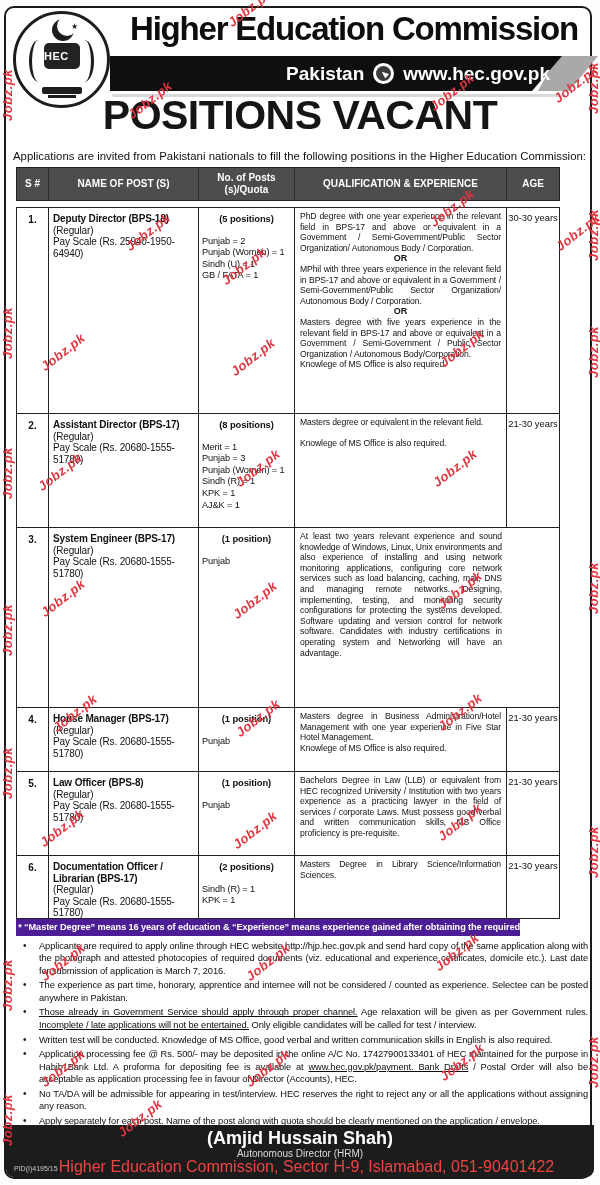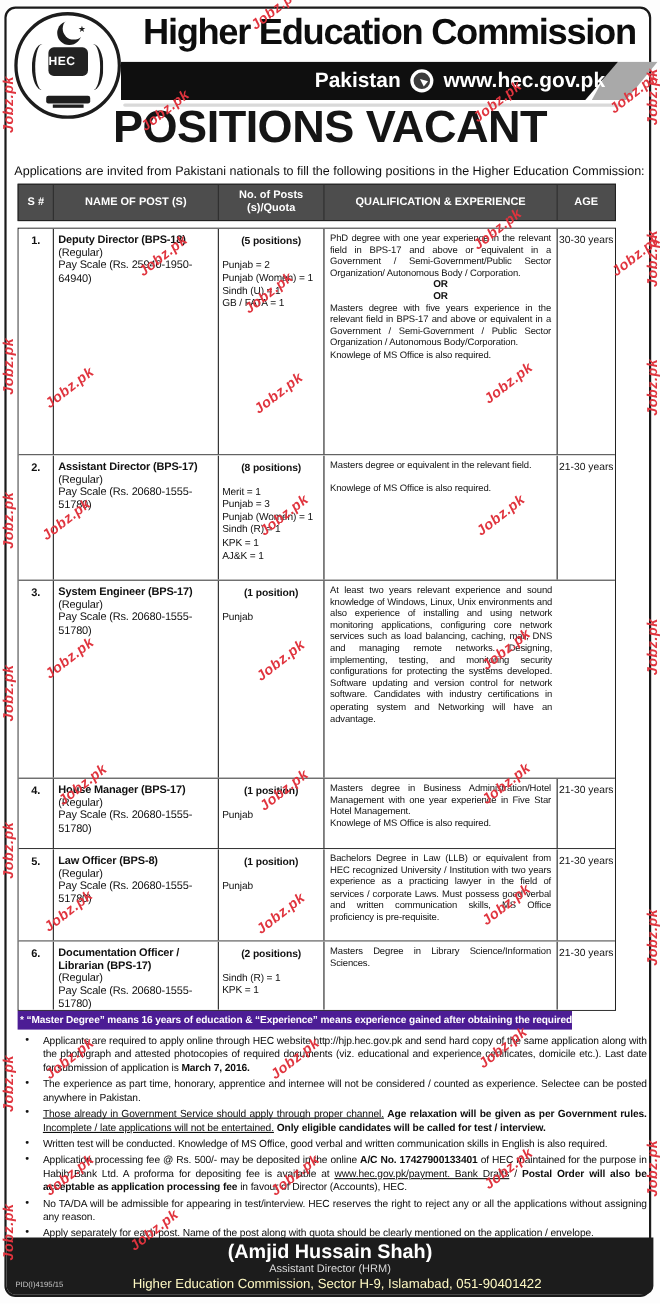--- a/index.html
+++ b/index.html
@@ -69,29 +69,29 @@
   .qgap{height:10px;}
   .c-age{padding-top:4px;text-align:center;font-size:9.4px;line-height:11.5px;}
 
   
   .notebar{position:absolute;left:16px;top:919px;width:504px;height:17px;background:#4c1d95;color:#fff;
     font-size:9.2px;font-weight:bold;text-align:right;line-height:17px;letter-spacing:-.1px;z-index:2;}
   .bullets{position:absolute;left:16px;top:940px;width:572px;z-index:2;}
   .bullet{display:flex;margin-bottom:2.5px;}
   .dot{width:16px;padding-left:7px;font-size:10px;line-height:12.3px;}
   .btext{flex:1;font-size:9.3px;line-height:12.3px;text-align:justify;letter-spacing:-.1px;color:#0d0d0d;}
-  .seg-b{font-weight:bold;margin-top:48px;}
+  .seg-b{font-weight:normal;margin-top:48px;}
   .seg-u{text-decoration:underline;}
 
   
   .footer{position:absolute;left:6px;bottom:8px;width:588px;height:52px;background:#1c1c1c;
     border-radius:0 0 8px 8px;display:flex;flex-direction:column;align-items:center;justify-content:center;z-index:2;}
   .sig{color:#fff;font-weight:bold;font-size:18px;line-height:19px;}
   .desig{color:#dcdcdc;font-size:10px;line-height:12px;}
-  .addr{color:#fef9c3;font-size:12px;line-height:14px;margin-left:13px;}
+  .addr{color:#ef4444;font-size:16px;line-height:14px;margin-left:13px;}
   .pid{position:absolute;left:8px;bottom:5px;color:#c9c9c9;font-size:7px;}
 
   
   .wm{position:absolute;color:rgba(224,52,62,.88);font-size:13px;font-weight:bold;font-style:italic;
     white-space:nowrap;z-index:7;pointer-events:none;letter-spacing:.5px;}
 </style>
 </head>
 <body>
 
 <div class="frame"></div>
@@ -142,20 +142,21 @@
         <div class="c w2 c-posts">
           <div class="phead">(5 positions)</div>
           <div class="pline">Punjab = 2</div>
           <div class="pline">Punjab (Women) = 1</div>
           <div class="pline">Sindh (U) = 1</div>
           <div class="pline">GB / FATA = 1</div>
         </div>
         <div class="c w3 c-qual">
           <div class="qp">PhD degree with one year experience in the relevant field in BPS-17 and above or equivalent in a Government / Semi-Government/Public Sector Organization/ Autonomous Body / Corporation.</div>
           <div class="qor">OR</div>
+          <div class="qp">MPhil with three years experience in the relevant field in BPS-17 and above or equivalent in a Government / Semi-Government/Public Sector Organization/ Autonomous Body / Corporation.</div>
           <div class="qor">OR</div>
           <div class="qp">Masters degree with five years experience in the relevant field in BPS-17 and above or equivalent in a Government / Semi-Government / Public Sector Organization / Autonomous Body/Corporation.</div>
           <div class="qp">Knowlege of MS Office is  also required.</div>
         </div>
         <div class="c w4 c-age">30-30 years</div>
       </div>
       <div class="trow" style="height: 114px;">
         <div class="c w0 c-sn">2.</div>
         <div class="c w1 c-name">
           <div class="nm0">Assistant Director (BPS-17)</div>
@@ -273,21 +274,21 @@
       <div class="btext"><span>No TA/DA will be admissible for appearing in test/interview. HEC reserves the right to reject any or all the applications without assigning any reason.</span></div>
     </div>
     <div class="bullet">
       <div class="dot">•</div>
       <div class="btext"><span>Apply separately for each post. Name of the post along with quota should be clearly mentioned on the application / envelope.</span></div>
     </div>
   </div>
 
 <div class="footer">
   <div class="sig">(Amjid Hussain Shah)</div>
-  <div class="desig">Assistant Director (HRM)</div>
+  <div class="desig">Autonomous Director (HRM)</div>
   <div class="addr">Higher Education Commission, Sector H-9, Islamabad, 051-90401422</div>
   <div class="pid">PID(I)4195/15</div>
 </div>
 
 <div id="wmlayer">
     <div class="wm" style="left: 150px; top: 100px; transform: translate(-50%, -50%) rotate(-38deg); color: rgb(224, 52, 62);">Jobz.pk</div>
     <div class="wm" style="left: 250px; top: 8px; transform: translate(-50%, -50%) rotate(-38deg); color: rgb(224, 52, 62);">Jobz.pk</div>
     <div class="wm" style="left: 452px; top: 92px; transform: translate(-50%, -50%) rotate(-38deg); color: rgb(224, 52, 62);">Jobz.pk</div>
     <div class="wm" style="left: 576px; top: 84px; transform: translate(-50%, -50%) rotate(-38deg); color: rgb(224, 52, 62);">Jobz.pk</div>
     <div class="wm" style="left: 148px; top: 232px; transform: translate(-50%, -50%) rotate(-38deg); color: rgb(224, 52, 62);">Jobz.pk</div>

